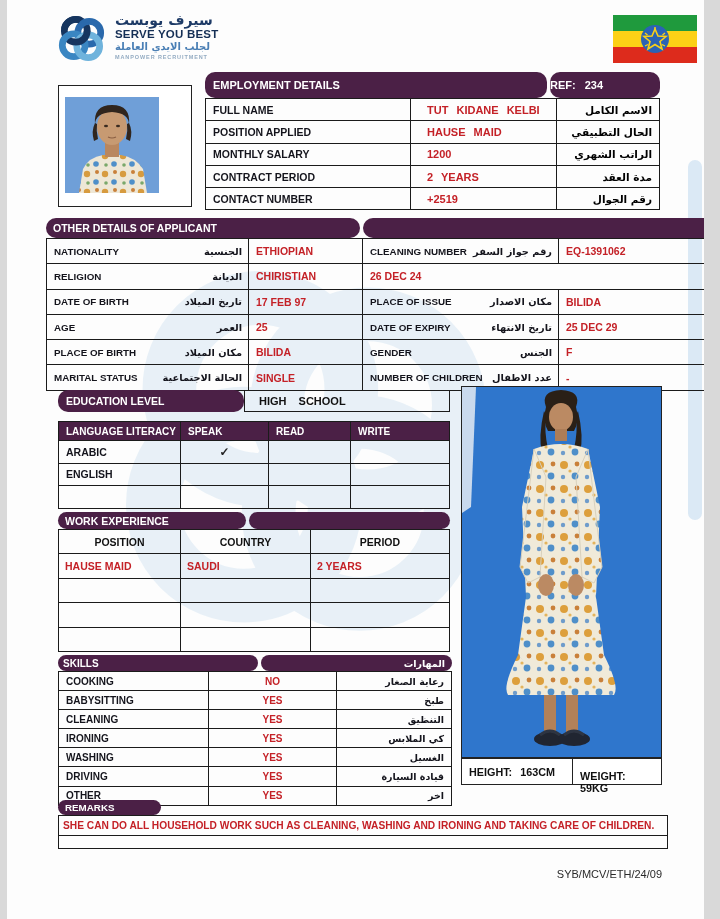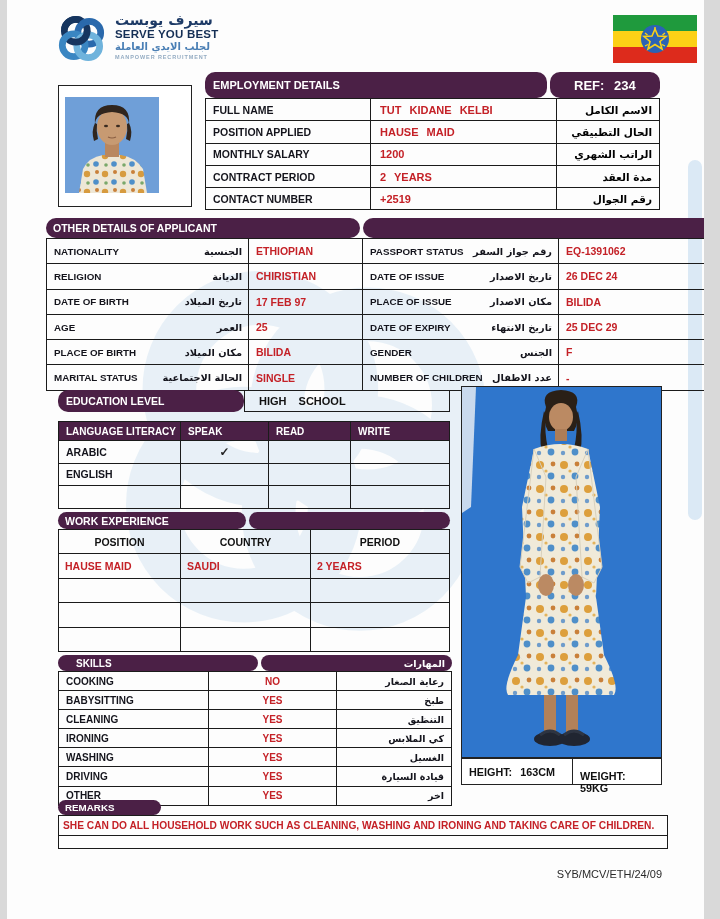--- a/index.html
+++ b/index.html
@@ -29,28 +29,28 @@
   .lbl{font-weight:bold;color:#14141c;}
 
   
   .portrait{left:58px;top:85px;width:132px;height:120px;border:1.6px solid #222;background:#fff;z-index:2;}
   .portrait svg{position:absolute;left:6px;top:11px;}
 
   
   .emp{left:205px;top:72px;width:455px;z-index:2;}
   .emp-head{display:flex;gap:3px;height:26px;}
   .emp-head .t{width:342px;display:flex;align-items:center;padding-left:8px;font-size:11px;box-sizing:border-box;}
-  .emp-head .r{flex:1;display:flex;align-items:center;padding-left:24px;font-size:13px;word-spacing:6px;}
+  .emp-head .r{flex:1;display:flex;align-items:center;padding-left:0;font-size:11px;word-spacing:6px;}
   .emp-body{border:1.6px solid #1b1b1b;background:transparent;}
   .emp-row{display:grid;grid-template-columns:164px 186px 1fr;height:21.3px;}
   .emp-row + .emp-row{border-top:1.6px solid #1b1b1b;}
   .emp-row>div{display:flex;align-items:center;box-sizing:border-box;}
   .emp-row>div+div{border-left:1.6px solid #1b1b1b;}
   .emp-row .c1{padding-left:7px;font-size:10.5px;}
-  .emp-row .c2{padding-left:9px;font-size:11px;word-spacing:5px;}
+  .emp-row .c2{padding-left:16px;font-size:11px;word-spacing:5px;margin-left:40px;}
   .emp-row .c3{justify-content:flex-end;padding-right:7px;font-size:10.5px;font-weight:bold;}
 
   
   .od{left:46px;top:218px;width:710px;z-index:2;}
   .od-head{display:flex;gap:3px;height:20px;}
   .od-head .t{width:314px;display:flex;align-items:center;padding-left:7px;font-size:10.5px;box-sizing:border-box;}
   .od-head .r{flex:1;}
   .od-body{border:1.6px solid #1b1b1b;}
   .od-row{display:grid;grid-template-columns:201px 114px 196px 1fr;height:24.3px;}
   .od-row + .od-row{border-top:1.6px solid #1b1b1b;}
@@ -96,21 +96,21 @@
   
   .photo2{left:461px;top:386px;width:201px;height:372px;border:1.8px solid #222;box-sizing:border-box;background:#2f76cc;z-index:2;}
   .hw{left:461px;top:758px;width:201px;height:27px;border:1.8px solid #222;box-sizing:border-box;display:flex;background:#fff;z-index:2;}
   .hw>div{display:flex;align-items:center;padding-left:7px;font-size:10.8px;font-weight:bold;color:#111;box-sizing:border-box;word-spacing:5px;}
   .hw .h{width:111px;border-right:1.6px solid #222;}
   .hw .w{flex:1;margin-top:20px;}
 
   
   .skills{left:58px;top:655px;width:394px;z-index:2;}
   .sk-head{display:flex;gap:3px;height:16px;}
-  .sk-head .t{width:200px;display:flex;align-items:center;padding-left:18px;font-size:10px;box-sizing:border-box;}
+  .sk-head .t{width:200px;display:flex;align-items:center;padding-left:5px;font-size:10px;box-sizing:border-box;}
   .sk-head .r{flex:1;display:flex;align-items:center;justify-content:flex-end;padding-right:7px;font-size:9.5px;box-sizing:border-box;}
   .sk-grid{border:1.6px solid #1b1b1b;}
   .sk-row{display:grid;grid-template-columns:149px 128px 1fr;height:18.1px;}
   .sk-row + .sk-row{border-top:1.6px solid #1b1b1b;}
   .sk-row>div{display:flex;align-items:center;box-sizing:border-box;}
   .sk-row>div+div{border-left:1.6px solid #1b1b1b;}
   .sk-row .n{padding-left:7px;font-size:10px;font-weight:bold;color:#14141c;}
   .sk-row .v{justify-content:center;font-size:10px;}
   .sk-row .a{justify-content:flex-end;padding-right:7px;font-size:9.5px;font-weight:bold;color:#14141c;}
 
@@ -237,35 +237,31 @@
     <div class="pbar r"></div>
   </div>
   <div class="od-body">
     <div class="od-row">
       <div class="od-lab">
           <span class="en">NATIONALITY</span>
           <span class="a ar">الجنسية</span>
         </div>
       <div class="od-val red">ETHIOPIAN</div>
       <div class="od-lab">
-          <span class="en">PASSPORT STATUS</span>
+          <span class="en">CLEANING NUMBER</span>
           <span class="a ar">رقم جواز السفر</span>
         </div>
       <div class="od-val red">EQ-1391062</div>
     </div>
     <div class="od-row">
       <div class="od-lab">
           <span class="en">RELIGION</span>
           <span class="a ar">الديانة</span>
         </div>
       <div class="od-val red">CHIRISTIAN</div>
-      <div class="od-lab">
-          <span class="en">DATE OF ISSUE</span>
-          <span class="a ar">تاريخ الاصدار</span>
-        </div>
       <div class="od-val red">26 DEC 24</div>
     </div>
     <div class="od-row">
       <div class="od-lab">
           <span class="en">DATE OF BIRTH</span>
           <span class="a ar">تاريخ الميلاد</span>
         </div>
       <div class="od-val red">17 FEB 97</div>
       <div class="od-lab">
           <span class="en">PLACE OF ISSUE</span>

